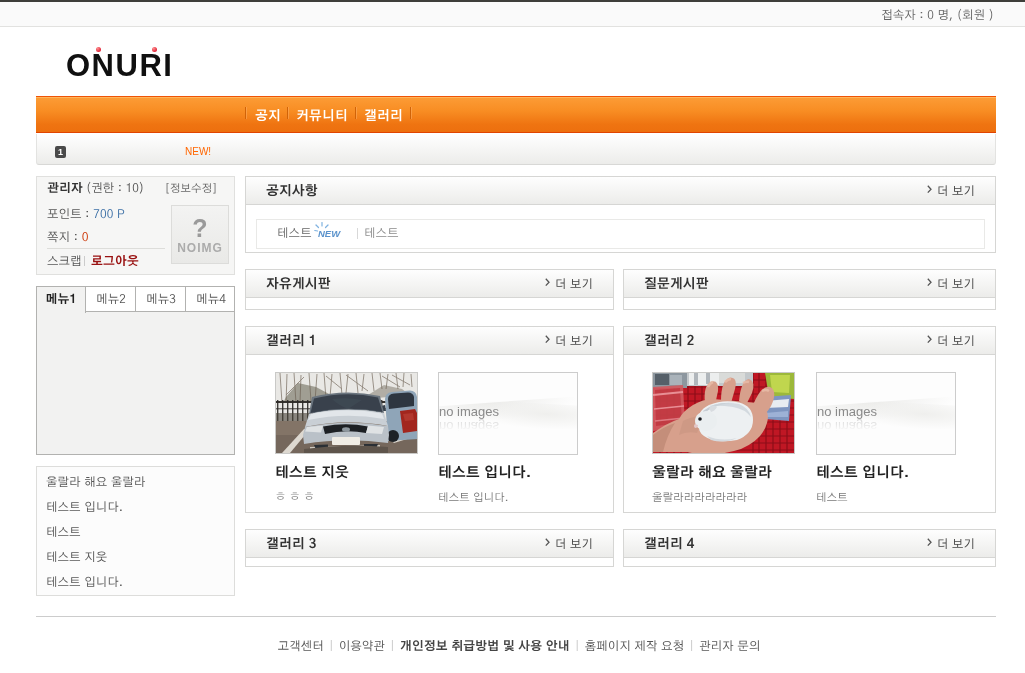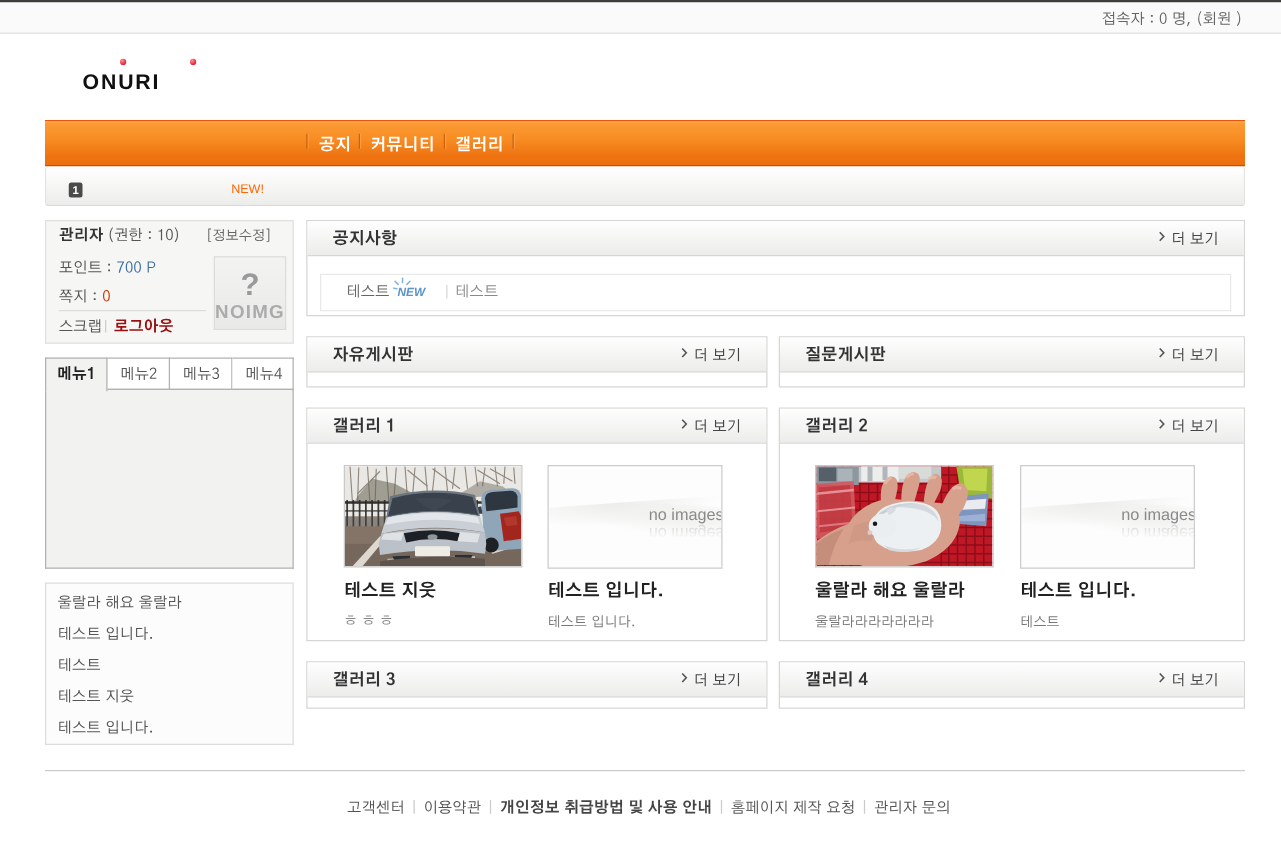--- a/index.html
+++ b/index.html
@@ -1,46 +1,46 @@
 <!DOCTYPE html>
 <html><head><meta charset="utf-8"><title>ONURI</title><style>
 *{margin:0;padding:0;box-sizing:border-box}
 html,body{background:#fff}
 body{font-family:"Liberation Sans",sans-serif}
 #page{position:relative;width:1025px;height:673px;overflow:hidden;background:#fff}
 .abs{position:absolute}
 #topbar{left:0;top:0;width:1025px;height:2px;background:#3e3e3a}
 #utilbar{left:0;top:2px;width:1025px;height:25px;background:#fafafa;border-bottom:1px solid #e2e2e0}
-#logo{left:66px;top:52px;width:120px;height:28px;color:#101010;font-size:17px;font-weight:bold;letter-spacing:1.5px;line-height:28px}
+#logo{left:66px;top:52px;width:120px;height:28px;color:#101010;font-size:31px;font-weight:bold;letter-spacing:1.5px;line-height:28px}
 .reddot{width:5px;height:5px;border-radius:50%;background:radial-gradient(circle at 35% 30%,#ff8f8f,#e02438 70%)}
 #onav{left:36px;top:96px;width:960px;height:37px;background:linear-gradient(180deg,#fc9c36 0%,#f88d23 40%,#ef7411 78%,#ed6f0e 100%);border-top:1px solid #ef5306;border-bottom:1px solid #e14400;box-shadow:inset 0 1px 0 rgba(255,200,120,.55)}
 .npipe{top:107px;width:1px;height:12px;background:#d06308;box-shadow:1px 0 0 rgba(255,180,110,.45)}
 #subbar{left:36px;top:134px;width:960px;height:31px;background:linear-gradient(180deg,#ffffff,#ececea);border:1px solid #e3e3e1;border-top:none;border-bottom:1px solid #d8d8d6;border-radius:0 0 3px 3px}
 #badge1{left:55px;top:146px;width:11px;height:12px;background:#4a4a4a;border-radius:2px;line-height:12px;color:#fff;font-size:9px;font-weight:bold;text-align:center}
 #newtxt{left:185px;top:146px;font-size:10px;font-weight:normal;color:#ff6600;letter-spacing:0px}
 #loginbox{left:36px;top:176px;width:199px;height:99px;background:#f6f6f5;border:1px solid #e0e0de}
 #logindiv{left:47px;top:248px;width:118px;height:1px;background:#ddddda}
 #loginpipe{left:84px;top:256px;width:1px;height:10px;background:#cccccc}
 #noimgbox{left:171px;top:205px;width:58px;height:59px;background:linear-gradient(180deg,#f3f3f2,#e9e9e7);border:1px solid #dcdcda;text-align:center}
 #noimgbox .q{font-size:25px;font-weight:bold;color:#9a9a9a;line-height:26px;margin-top:9px}
-#noimgbox .t{font-size:15px;font-weight:bold;color:#ababab;letter-spacing:1px}
+#noimgbox .t{font-size:12px;font-weight:bold;color:#ababab;letter-spacing:1px}
 .tab{top:286px;height:26px;background:#fff;border:1px solid #b2b2b0;border-left:none}
 #tab1{left:36px;top:286px;width:50px;height:27px;background:#f2f2f1;border:1px solid #b2b2b0;border-bottom:none;z-index:3}
 #tabpanel{left:36px;top:312px;width:199px;height:143px;background:#f2f2f1;border:1px solid #b2b2b0;border-top:none}
 #tabtopline{left:86px;top:311px;width:149px;height:1px;background:#b2b2b0;z-index:2}
 #listbox{left:36px;top:466px;width:199px;height:130px;background:#fcfcfc;border:1px solid #dddddb}
 .mbox{background:#fff;border:1px solid #d6d6d4}
 .mhead{position:absolute;left:0;top:0;right:0;height:28px;background:linear-gradient(180deg,#fefefe,#ececea);border-bottom:1px solid #d6d6d4}
 #noticeitem{left:256px;top:219px;width:729px;height:30px;border:1px solid #e9e9e7;background:#fff}
 #npipe2{left:357px;top:228px;width:1px;height:11px;background:#d8d8d8}
 .thumb{border:1px solid #c9c9c7;background:#fff;overflow:hidden}
 .noimg{position:absolute;width:140px;height:83px;border:1px solid #cccccc;background:#fdfdfd;overflow:hidden}
 .sw1{position:absolute;left:-20px;top:28px;width:190px;height:60px;background:radial-gradient(ellipse 120px 26px at 40% 0%,#ececea 0%,rgba(250,250,250,0) 70%);transform:rotate(-4deg)}
 .sw2{position:absolute;left:10px;top:30px;width:160px;height:50px;background:radial-gradient(ellipse 110px 22px at 60% 20%,#efefed 0%,rgba(250,250,250,0) 70%);transform:rotate(3deg)}
-.nitxt{position:absolute;left:0;width:140px;text-align:right;top:31px;font-size:13px;color:#8a8a8a;font-family:"Liberation Sans",sans-serif}
+.nitxt{position:absolute;left:0;width:140px;text-align:left;top:31px;font-size:13px;color:#8a8a8a;font-family:"Liberation Sans",sans-serif}
 .refl{top:46px;transform:scaleY(-1);color:#bdbdbd;-webkit-mask-image:linear-gradient(180deg,rgba(0,0,0,0) 18%,rgba(0,0,0,.6) 100%);mask-image:linear-gradient(180deg,rgba(0,0,0,0) 18%,rgba(0,0,0,.6) 100%)}
 #footline{left:36px;top:616px;width:960px;height:1px;background:#cccccc}
 </style></head><body>
 <div id="page">
 <div class="abs" id="topbar"></div>
 <div class="abs" id="utilbar"></div>
 <div class="abs" id="logo">ONURI</div>
 <div class="abs reddot" style="left:96px;top:47px"></div>
 <div class="abs reddot" style="left:152px;top:47px"></div>
 <div class="abs" id="onav"></div>

